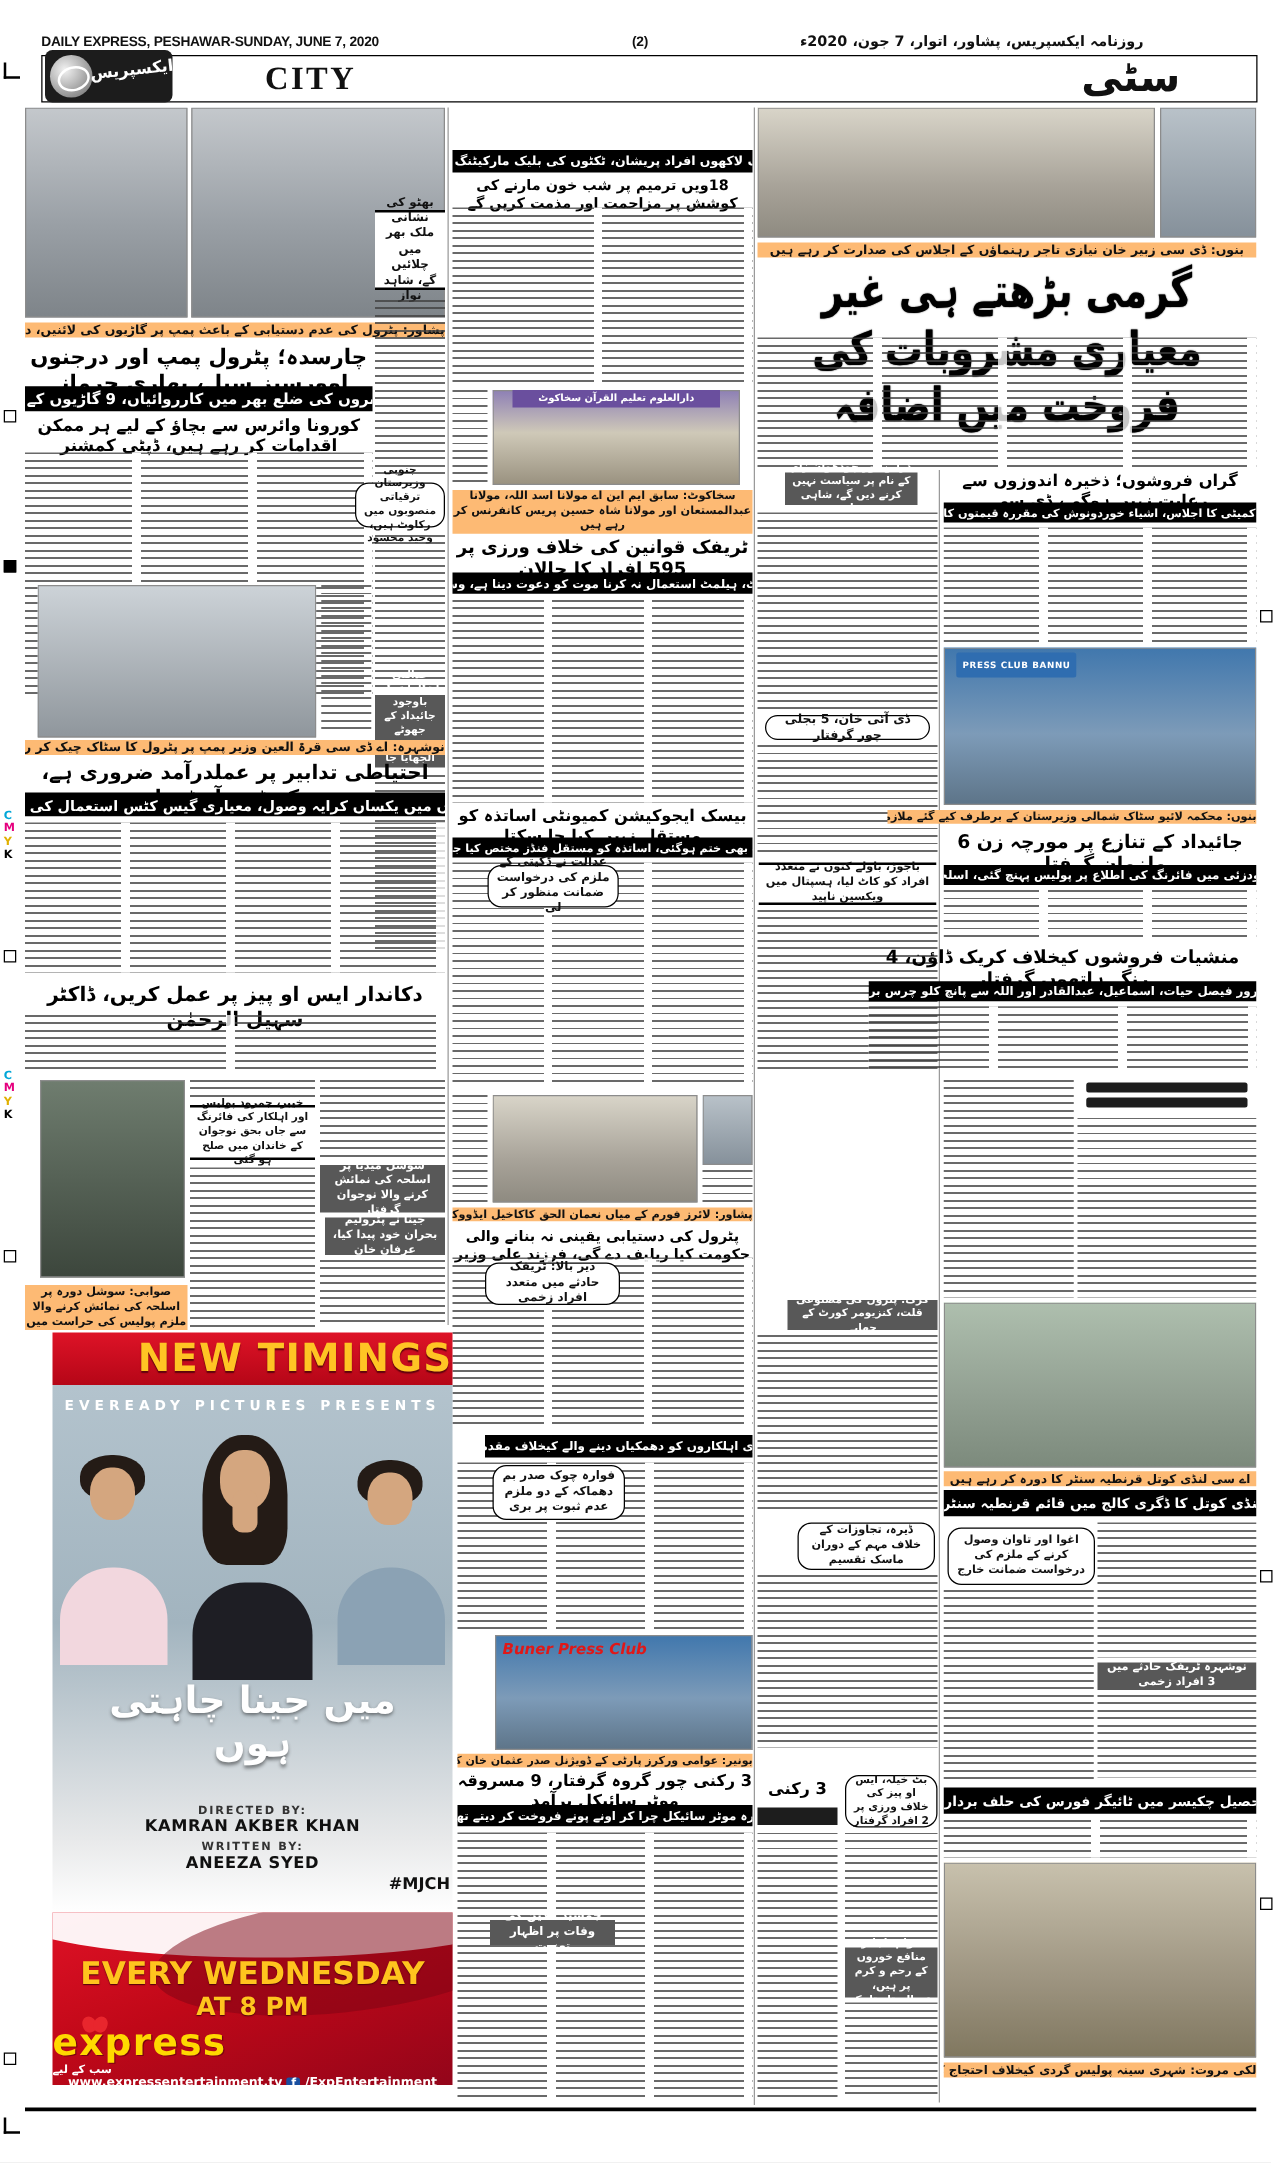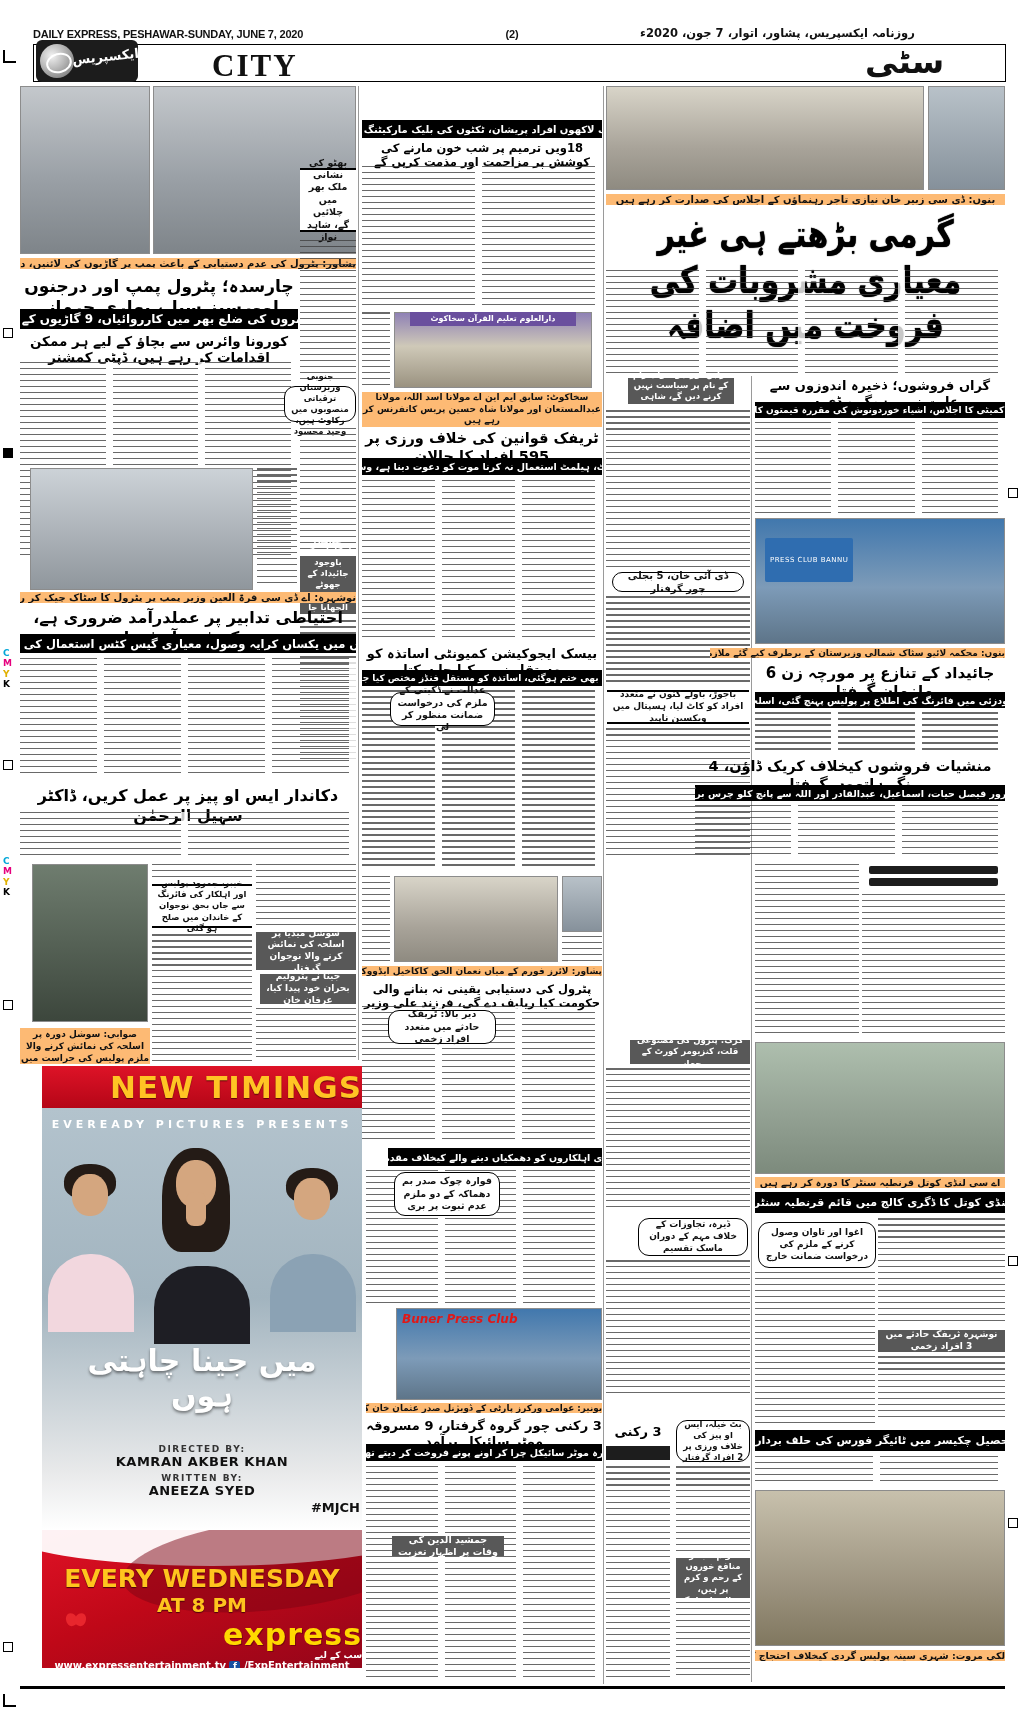--- a/index.html
+++ b/index.html
@@ -3,21 +3,21 @@
 <meta charset="utf-8">
 <style>
   html,body{margin:0;padding:0;background:#e8e8e8}
   #sheet{position:relative;width:1024px;height:1730px;background:#fff;overflow:hidden;
          font-family:"DejaVu Sans",sans-serif;color:#111}
   .abs{position:absolute}
   .rtl{direction:rtl}
   .en{font-family:"Liberation Sans","DejaVu Sans",sans-serif}
   .hdr{font-size:11px;font-weight:700;letter-spacing:-.2px;white-space:nowrap}
   .banner{border:1.4px solid #000;background:#fff}
-  .city{font-family:"Liberation Serif","DejaVu Serif",serif;font-weight:700;font-size:31px;letter-spacing:2px}
+  .city{font-family:"Liberation Serif","DejaVu Serif",serif;font-weight:700;font-size:26px;letter-spacing:2px}
   .sec-ur{font-weight:800;font-size:33px;text-align:left}
   .logo{background:#1c1c1c;border-radius:6px;overflow:hidden}
   .globe{position:absolute;left:4px;top:4px;width:34px;height:34px;border-radius:50%;
          background:radial-gradient(circle at 35% 35%,#f2f2f2 0%,#bbb 40%,#666 100%)}
   .globe:after{content:"";position:absolute;left:6px;top:9px;width:22px;height:16px;border:2px solid #fff;border-radius:50%;transform:rotate(-15deg)}
   .logo-ur{position:absolute;left:36px;top:9px;color:#fff;font-size:13px;font-weight:700;transform:rotate(-6deg)}
   .h{font-weight:900;text-align:center;line-height:1.22;color:#000}
   .rev{background:#000;color:#fff;font-weight:700;display:flex;align-items:center;justify-content:center;
        text-align:center;white-space:nowrap;overflow:hidden}
   .gray{background:#585858;color:#fff;font-weight:700;display:flex;align-items:center;justify-content:center;
@@ -65,21 +65,21 @@
   .ad-title{color:#fff;font-weight:800;text-align:center;font-size:30px;line-height:1.15;text-shadow:0 2px 3px rgba(0,0,0,.45)}
   .cred-lab{font-size:9px;font-weight:700;letter-spacing:1.5px;color:#333;text-align:center}
   .cred-val{font-size:13px;font-weight:800;color:#101010;text-align:center;letter-spacing:.5px}
   .ad-hash{font-size:13px;font-weight:800;color:#101010}
   .ad-bot{background:linear-gradient(160deg,#e01226 0%,#c00818 45%,#93051a 100%);overflow:hidden}
   .ad-bot:before{content:"";position:absolute;left:-40px;top:-34px;width:420px;height:70px;background:#fff;
                  border-radius:50%;opacity:.95}
   .ad-bot:after{content:"";position:absolute;right:-60px;top:-10px;width:300px;height:90px;background:#7c0413;
                 border-radius:50%;opacity:.5;transform:rotate(-6deg)}
   .sched{position:relative;text-align:center;color:#ffc41e;font-weight:900;text-shadow:0 1px 1px #4d020a;z-index:2}
-  .exp-wrap{position:relative;text-align:right;z-index:2}
+  .exp-wrap{position:relative;text-align:left;z-index:2}
   .exp{position:relative;display:inline-block;color:#ffd800;font-weight:900;font-size:30px;letter-spacing:1px;
        text-shadow:1px 1px 0 #7a0410}
   .bfly{position:absolute;left:24px;top:-4px;width:20px;height:18px;z-index:3}
   .bfly:before,.bfly:after{content:"";position:absolute;width:11px;height:13px;background:#e8262d;border-radius:60% 60% 50% 50%}
   .bfly:before{left:0;transform:rotate(-24deg)}
   .bfly:after{right:0;transform:rotate(24deg)}
   .exp-tag{display:block;color:#fff;font-size:9px;font-weight:700;margin-top:-2px}
   .ad-web{position:relative;text-align:center;color:#fff;font-weight:700;font-size:10px;z-index:2}
   .fb{display:inline-block;width:11px;height:11px;background:#1a4fa0;color:#fff;font-weight:800;font-size:9px;
       line-height:11px;text-align:center;border-radius:2px}
@@ -191,43 +191,43 @@
   <div class="abs greek cols" style="left:366px;top:1170px;width:236px;height:134px;--n:3"></div>
   <div class="abs box rtl" style="left:394px;top:1172px;width:106px;height:44px;font-size:9.5px">فوارہ چوک صدر بم دھماکہ کے دو ملزم عدم ثبوت پر بری</div>
 
   <div class="abs photo t-blue" style="left:396px;top:1308px;width:206px;height:92px">
     <div style="position:absolute;left:6px;top:4px;font-size:12px;font-weight:800;color:#e01818;font-style:italic">Buner Press Club</div>
   </div>
   <div class="abs cap rtl" style="left:366px;top:1403px;width:236px;font-size:8.8px">بونیر: عوامی ورکرز پارٹی کے ڈویژنل صدر عثمان خان کی قیادت میں اوورسیز پاکستانیز کے حق میں احتجاج کیا جا رہا ہے</div>
   <div class="abs h rtl" style="left:366px;top:1418px;width:236px;font-size:13px">3 رکنی چور گروہ گرفتار، 9 مسروقہ موٹر سائیکل برآمد</div>
   <div class="abs rev rtl" style="left:366px;top:1444px;width:236px;height:17px;font-size:9.5px">مالک وغیرہ موٹر سائیکل چرا کر اونے پونے فروخت کر دیتے تھے، پولیس</div>
   <div class="abs greek cols" style="left:366px;top:1466px;width:236px;height:212px;--n:3"></div>
-  <div class="abs gray rtl" style="left:392px;top:1536px;width:112px;height:20px;font-size:9.5px">جمشید الدین کی وفات پر اظہار تعزیت</div>
+  <div class="abs gray rtl" style="left:392px;top:1536px;width:100px;height:20px;font-size:9.5px">جمشید الدین کی وفات پر اظہار تعزیت</div>
 
   <div class="abs photo t-meeting" style="left:606px;top:86px;width:318px;height:104px"></div>
   <div class="abs photo t-portrait" style="left:928px;top:86px;width:77px;height:104px"></div>
   <div class="abs cap rtl" style="left:606px;top:194px;width:399px">بنوں: ڈی سی زبیر خان نیازی تاجر رہنماؤں کے اجلاس کی صدارت کر رہے ہیں</div>
   <div class="abs h rtl" style="left:606px;top:212px;width:399px;font-size:30px;transform:scaleY(1.25);transform-origin:top;
        text-shadow:0 0 1px #000">گرمی بڑھتے ہی غیر معیاری مشروبات کی فروخت میں اضافہ</div>
   <div class="abs greek cols" style="left:606px;top:270px;width:399px;height:104px;--n:4"></div>
 
   <div class="abs gray rtl" style="left:628px;top:378px;width:106px;height:26px;font-size:8.5px">درابن اور چودھوان زام کے نام پر سیاست نہیں کرنے دیں گے، شاہی خان</div>
   <div class="abs greek" style="left:606px;top:410px;width:144px;height:158px"></div>
   <div class="abs box rtl" style="left:612px;top:572px;width:132px;height:20px;font-size:10px">ڈی آئی خان، 5 بجلی چور گرفتار</div>
   <div class="abs greek" style="left:606px;top:596px;width:144px;height:90px"></div>
   <div class="abs lines rtl" style="left:607px;top:690px;width:142px;height:34px;font-size:9px">باجوڑ، باولے کتوں نے متعدد افراد کو کاٹ لیا، ہسپتال میں ویکسین ناپید</div>
   <div class="abs greek" style="left:606px;top:728px;width:144px;height:130px"></div>
 
   <div class="abs h rtl" style="left:755px;top:378px;width:250px;font-size:13px">گراں فروشوں؛ ذخیرہ اندوزوں سے رعایت نہیں ہوگی، ڈی سی</div>
   <div class="abs rev rtl" style="left:755px;top:402px;width:250px;height:16px;font-size:9px">پرائس ریویو کمیٹی کا اجلاس، اشیاء خوردونوش کی مقررہ قیمتوں کا جائزہ لیا گیا</div>
   <div class="abs greek cols" style="left:755px;top:422px;width:250px;height:92px;--n:3"></div>
 
   <div class="abs photo t-blue" style="left:755px;top:518px;width:250px;height:126px">
-    <div style="position:absolute;left:10px;top:20px;background:#2f6db0;color:#fff;font-size:7px;font-weight:400;
-                padding:18px 5px;border-radius:2px;letter-spacing:.5px">PRESS CLUB BANNU</div>
+    <div style="position:absolute;left:10px;top:4px;background:#2f6db0;color:#fff;font-size:7px;font-weight:700;
+                padding:6px 5px;border-radius:2px;letter-spacing:.5px">PRESS CLUB BANNU</div>
   </div>
   <div class="abs cap rtl" style="left:710px;top:648px;width:295px;font-size:9px">بنوں: محکمہ لائیو سٹاک شمالی وزیرستان کے برطرف کیے گئے ملازمین پریس کانفرنس کر رہے ہیں</div>
   <div class="abs h rtl" style="left:755px;top:664px;width:250px;font-size:15px">جائیداد کے تنازع پر مورچہ زن 6 ملزمان گرفتار</div>
   <div class="abs rev rtl" style="left:755px;top:692px;width:250px;height:16px;font-size:9.5px">محلہ داودزئی میں فائرنگ کی اطلاع پر پولیس پہنچ گئی، اسلحہ برآمد</div>
   <div class="abs greek cols" style="left:755px;top:712px;width:250px;height:42px;--n:3"></div>
 
   <div class="abs h rtl" style="left:695px;top:758px;width:310px;font-size:14.5px">منشیات فروشوں کیخلاف کریک ڈاؤن، 4 رنگے ہاتھوں گرفتار</div>
   <div class="abs rev rtl" style="left:695px;top:785px;width:310px;height:16px;font-size:9.5px">مفرور فیصل حیات، اسماعیل، عبدالقادر اور اللہ سے پانچ کلو چرس برآمد</div>
   <div class="abs greek cols" style="left:695px;top:805px;width:310px;height:52px;--n:3"></div>
 

